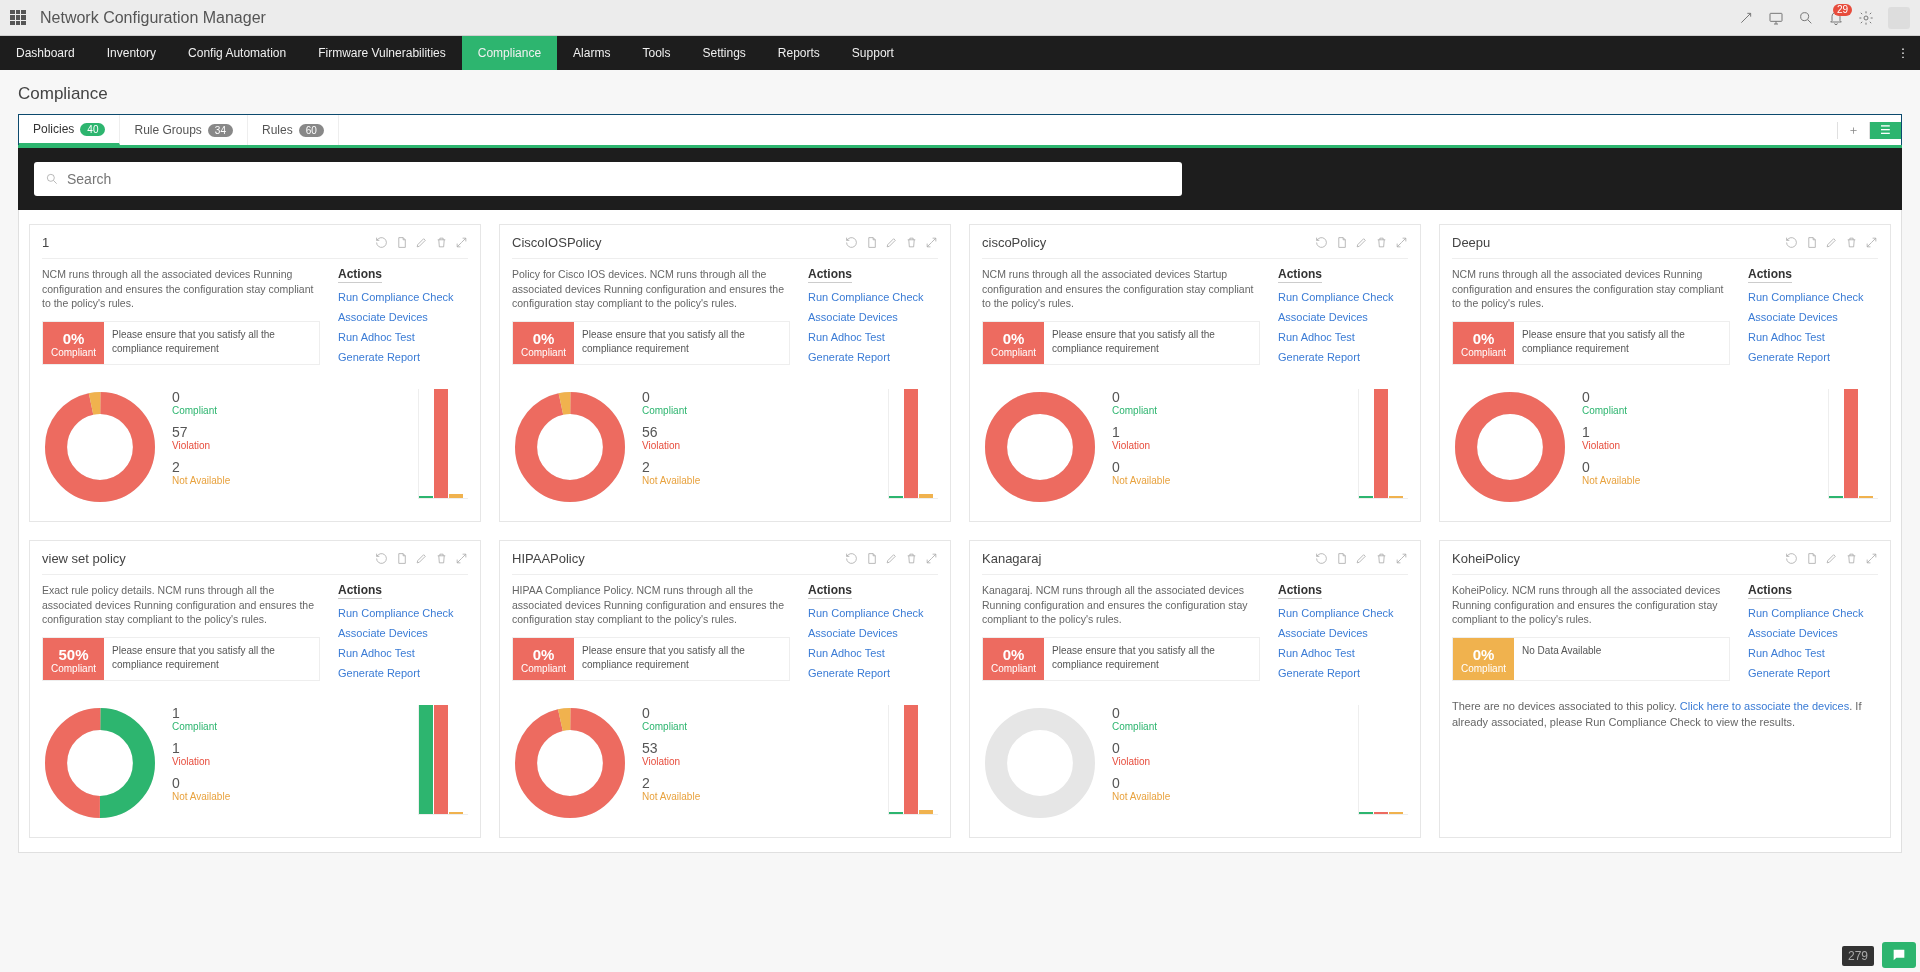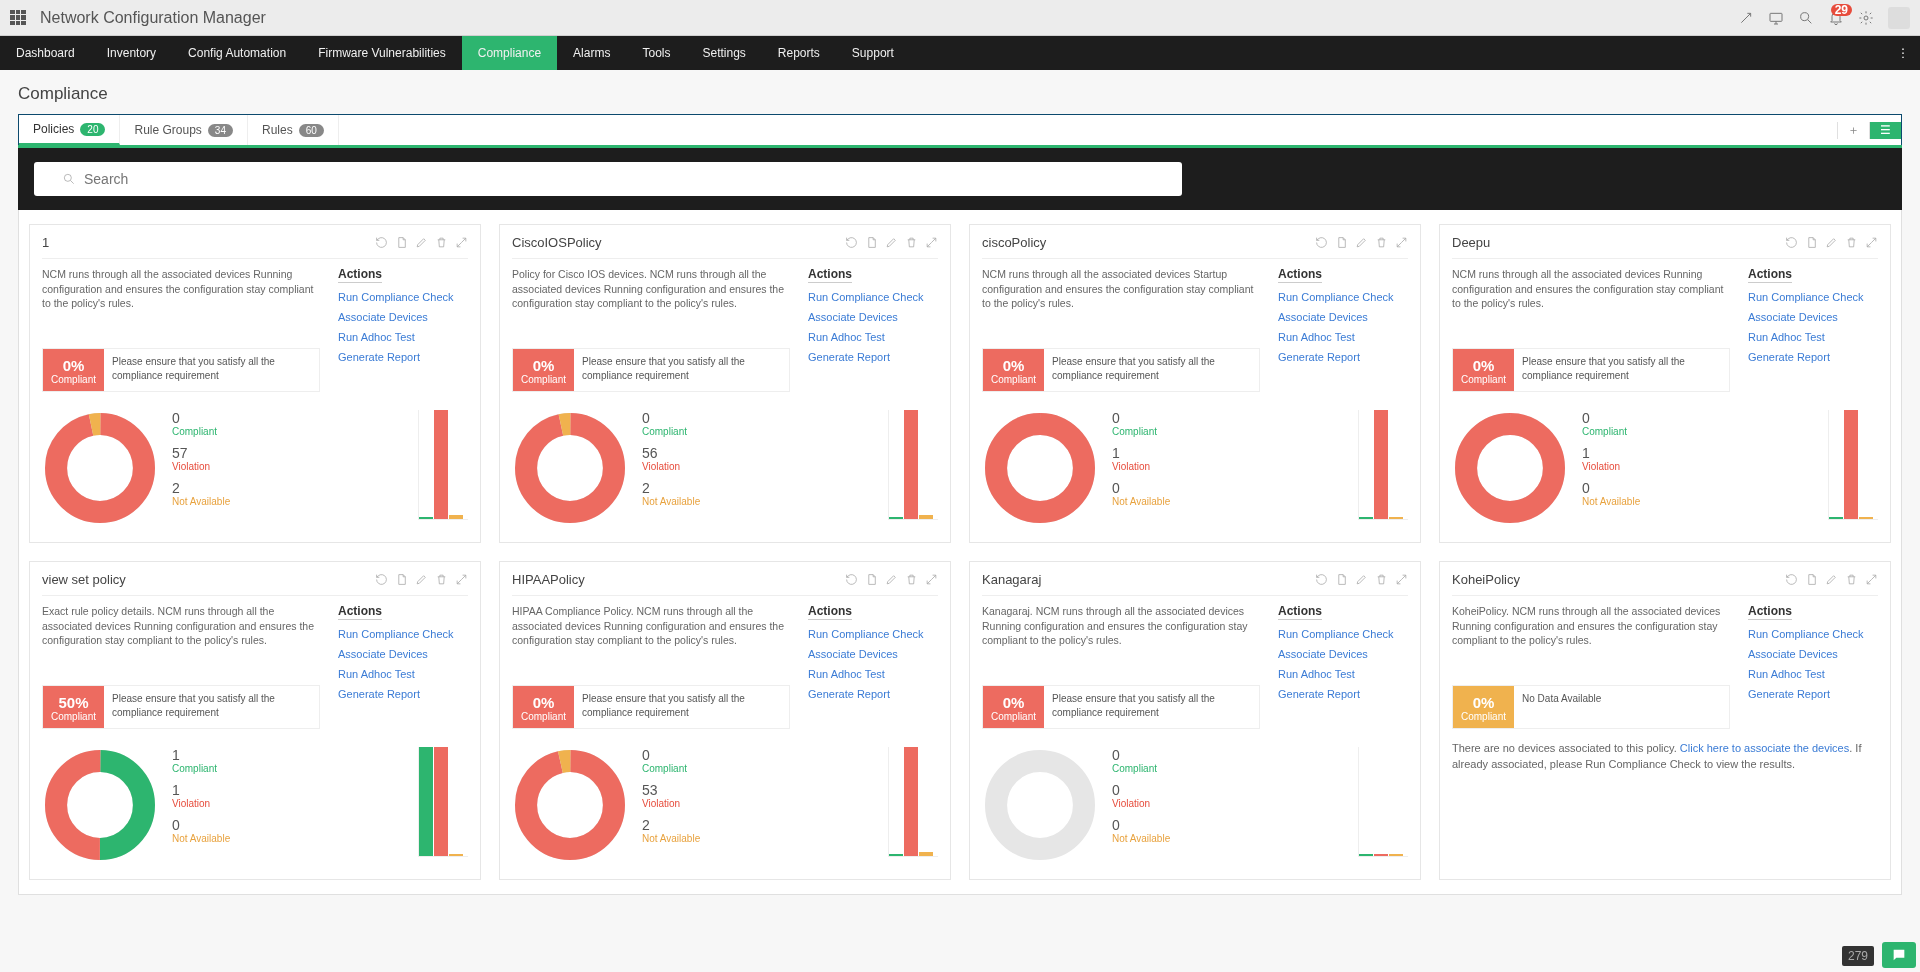--- a/index.html
+++ b/index.html
@@ -6,21 +6,21 @@
   body { font-family: "Segoe UI", Arial, sans-serif; font-size: 12px; background: #f7f7f7; color: #333; }
   
   
   .top-header { height: 36px; background: #ececec; border-bottom: 1px solid #d0d0d0; display: flex; align-items: center; padding: 0 10px; }
   .apps-grid { width: 16px; height: 16px; margin-right: 14px; display: grid; grid-template-columns: repeat(3,1fr); grid-template-rows: repeat(3,1fr); gap:1px; cursor:pointer; }
   .apps-grid span { background:#555; }
   .product-title { font-size: 16px; color:#555; font-weight:400;}
   .top-header-right { margin-left:auto; display:flex; align-items:center; gap:14px; }
   .hdr-ico { width:16px; height:16px; color:#777; cursor:pointer; position:relative; display:flex; align-items:center; justify-content:center; }
   .hdr-ico svg { width:16px; height:16px; stroke:#777; fill:none; stroke-width:1.5; }
-  .badge-red { position:absolute; top:-6px; right:-8px; background:#e74c3c; color:#fff; font-size:12px; border-radius:8px; padding:1px 4px; line-height:10px;font-weight:bold;}
+  .badge-red { position:absolute; top:-6px; right:-8px; background:#e74c3c; color:#fff; font-size:10px; border-radius:8px; padding:1px 4px; line-height:10px;}
   .avatar-blank { width:22px; height:22px; background:#ddd; border-radius:3px; }
 
   
   .main-nav { height:34px; background:#1d1d1d; display:flex; align-items:stretch; }
   .nav-item { color:#f0f0f0; font-size:12px; padding:16px 16px; display:flex; align-items:center; cursor:pointer; }
   .nav-item.active { background:#2db56f; }
   .nav-more { margin-left:auto; width:34px; display:flex; align-items:center; justify-content:center; color:#fff; cursor:pointer;}
 
   
   .page { padding:14px 18px; }
@@ -31,35 +31,35 @@
   .tab { padding:0 14px; height:100%; display:flex; align-items:center; gap:6px; border-right:1px solid #eee; cursor:pointer; color:#555;}
   .tab.active { border-bottom:2px solid #2db56f; color:#333; font-weight:500;}
   .pill { background:#888; color:#fff; border-radius:9px; font-size:10px; padding:1px 7px; min-width:18px; text-align:center;}
   .pill.green { background:#2db56f; }
   .tabs-right { margin-left:auto; display:flex; align-items:stretch; }
   .tabs-right .sq { width:32px; border-left:1px solid #e0e0e0; display:flex; align-items:center; justify-content:center; cursor:pointer; color:#888;}
   .tabs-right .sq.green { background:#2db56f; color:#fff; }
 
   
   .dark-strip { background:#1d1d1d; border-top:3px solid #2db56f; padding:14px 16px; margin-top:-1px; }
-  .search-box { background:#fff; border-radius:3px; height:34px; display:flex; align-items:center; padding:0 28px; width:62%; }
+  .search-box { background:#fff; border-radius:3px; height:34px; display:flex; align-items:center; padding:0 11px; width:62%; }
   .search-box svg { width:14px; height:14px; stroke:#888; fill:none; margin-right:8px;}
   .search-box input { border:none; outline:none; font-size:14px; flex:1; color:#333; }
 
   
   .cards-area { background:#fff; padding:14px 10px; border-left:1px solid #e0e0e0; border-right:1px solid #e0e0e0; border-bottom:1px solid #e0e0e0; display:grid; grid-template-columns: repeat(4, 1fr); gap:18px; max-height:calc(100vh - 220px); overflow-y:auto; }
   .card { border:1px solid #e6e6e6; background:#fff; padding:10px 12px 16px 12px; display:flex; flex-direction:column; }
   .card-header { display:flex; align-items:center; border-bottom:1px solid #eee; padding-bottom:8px; margin-bottom:8px;}
   .card-title { font-size:13px; color:#444; }
   .card-icons { margin-left:auto; display:flex; gap:7px; }
   .ci { width:13px; height:13px; cursor:pointer; }
   .ci svg { width:13px; height:13px; stroke:#aaa; fill:none; stroke-width:1.5; }
 
   .card-body { display:flex; gap:18px; }
-  .left-col { flex:1; display:flex; flex-direction:column;gap:27px; }
+  .left-col { flex:1; display:flex; flex-direction:column; }
   .desc { font-size:10.5px; color:#666; line-height:1.4; margin-bottom:10px; }
   .compliance-box { display:flex; border:1px solid #eee; }
   .pct-box { color:#fff; text-align:center; padding:8px 8px 6px 8px; min-width:60px; }
   .pct-box.red { background:#ed6b60; }
   .pct-box.orange { background:#f0b24e; }
   .pct-val { font-size:15px; font-weight:600; }
   .pct-lbl { font-size:10px; }
   .ensure { font-size:10px; color:#555; padding:6px 8px; line-height:1.35; flex:1; }
 
   .actions-col { width:130px; }
@@ -158,21 +158,21 @@
     <div class="nav-item">Support</div>
     <div class="nav-more">⋮</div>
 </div>
 
 <div class="page">
   <div class="page-title">Compliance</div>
 
   <div class="tabs-bar" id="tabs-bar">
     <div class="tab active">
         <span>Policies</span>
-        <span class="pill green">20</span>
+        <span class="pill green">40</span>
       </div>
       <div class="tab">
         <span>Rule Groups</span>
         <span class="pill">34</span>
       </div>
       <div class="tab">
         <span>Rules</span>
         <span class="pill">60</span>
       </div>
       <div class="tabs-right">

